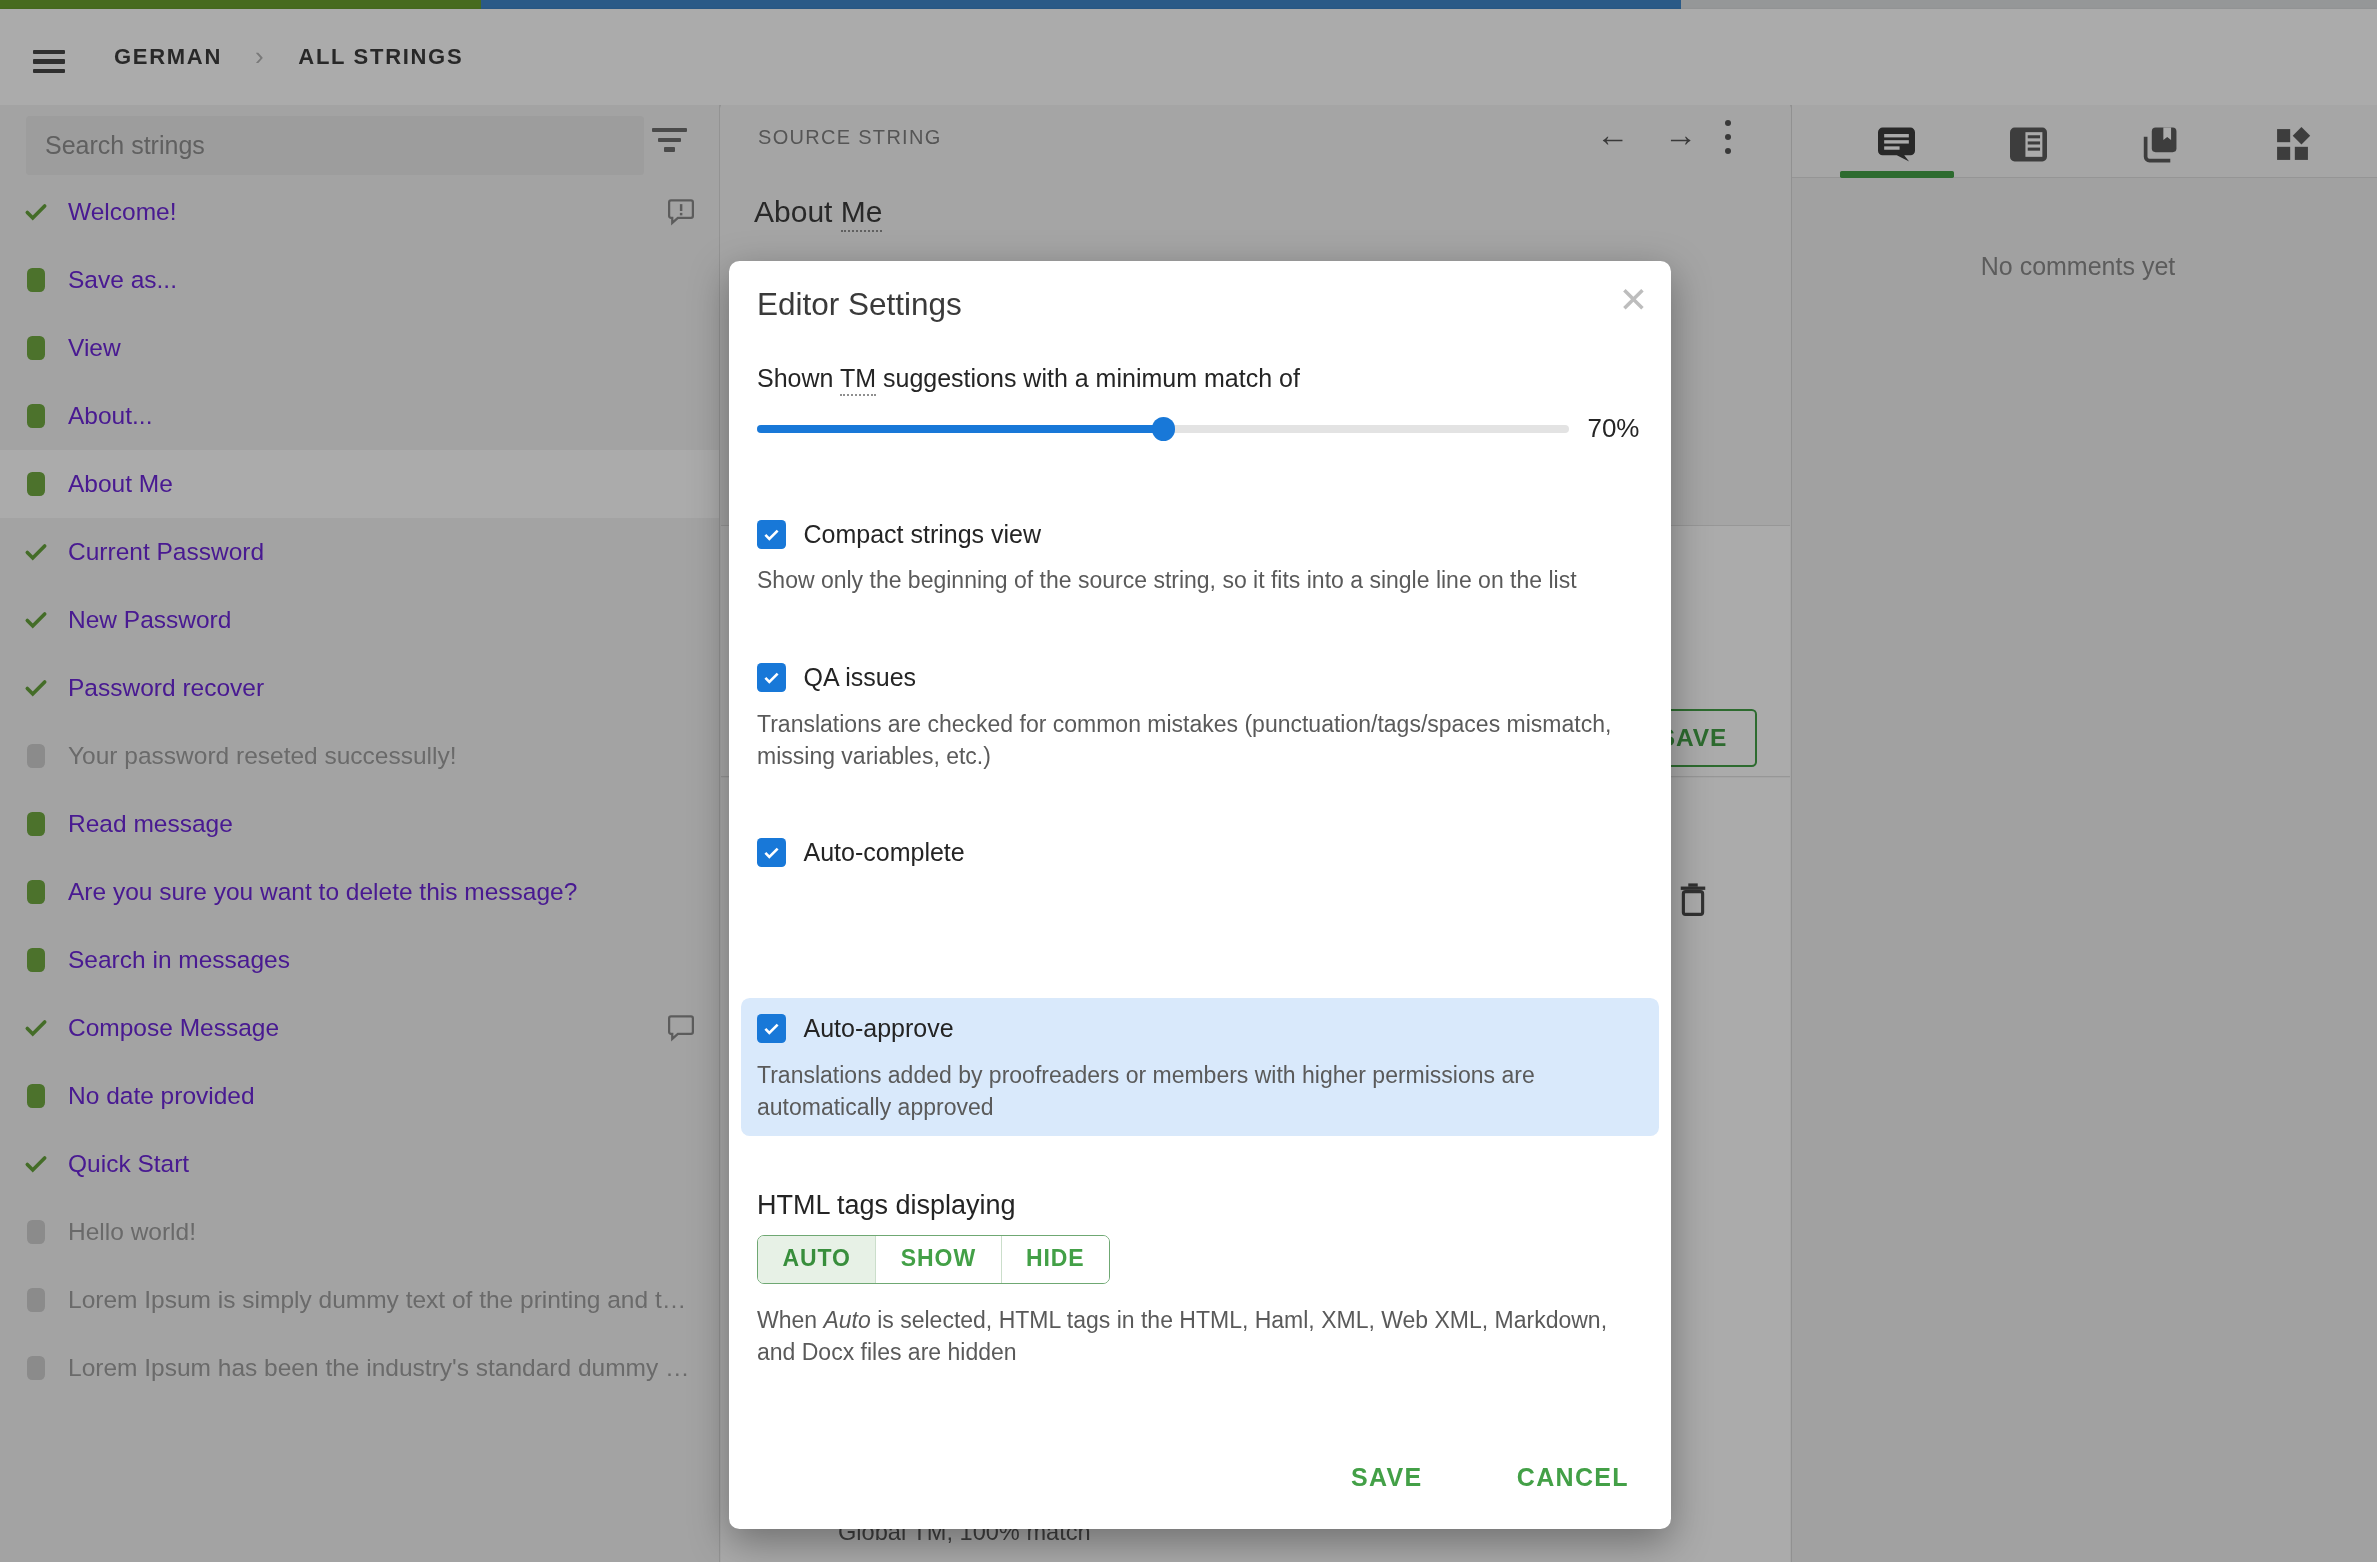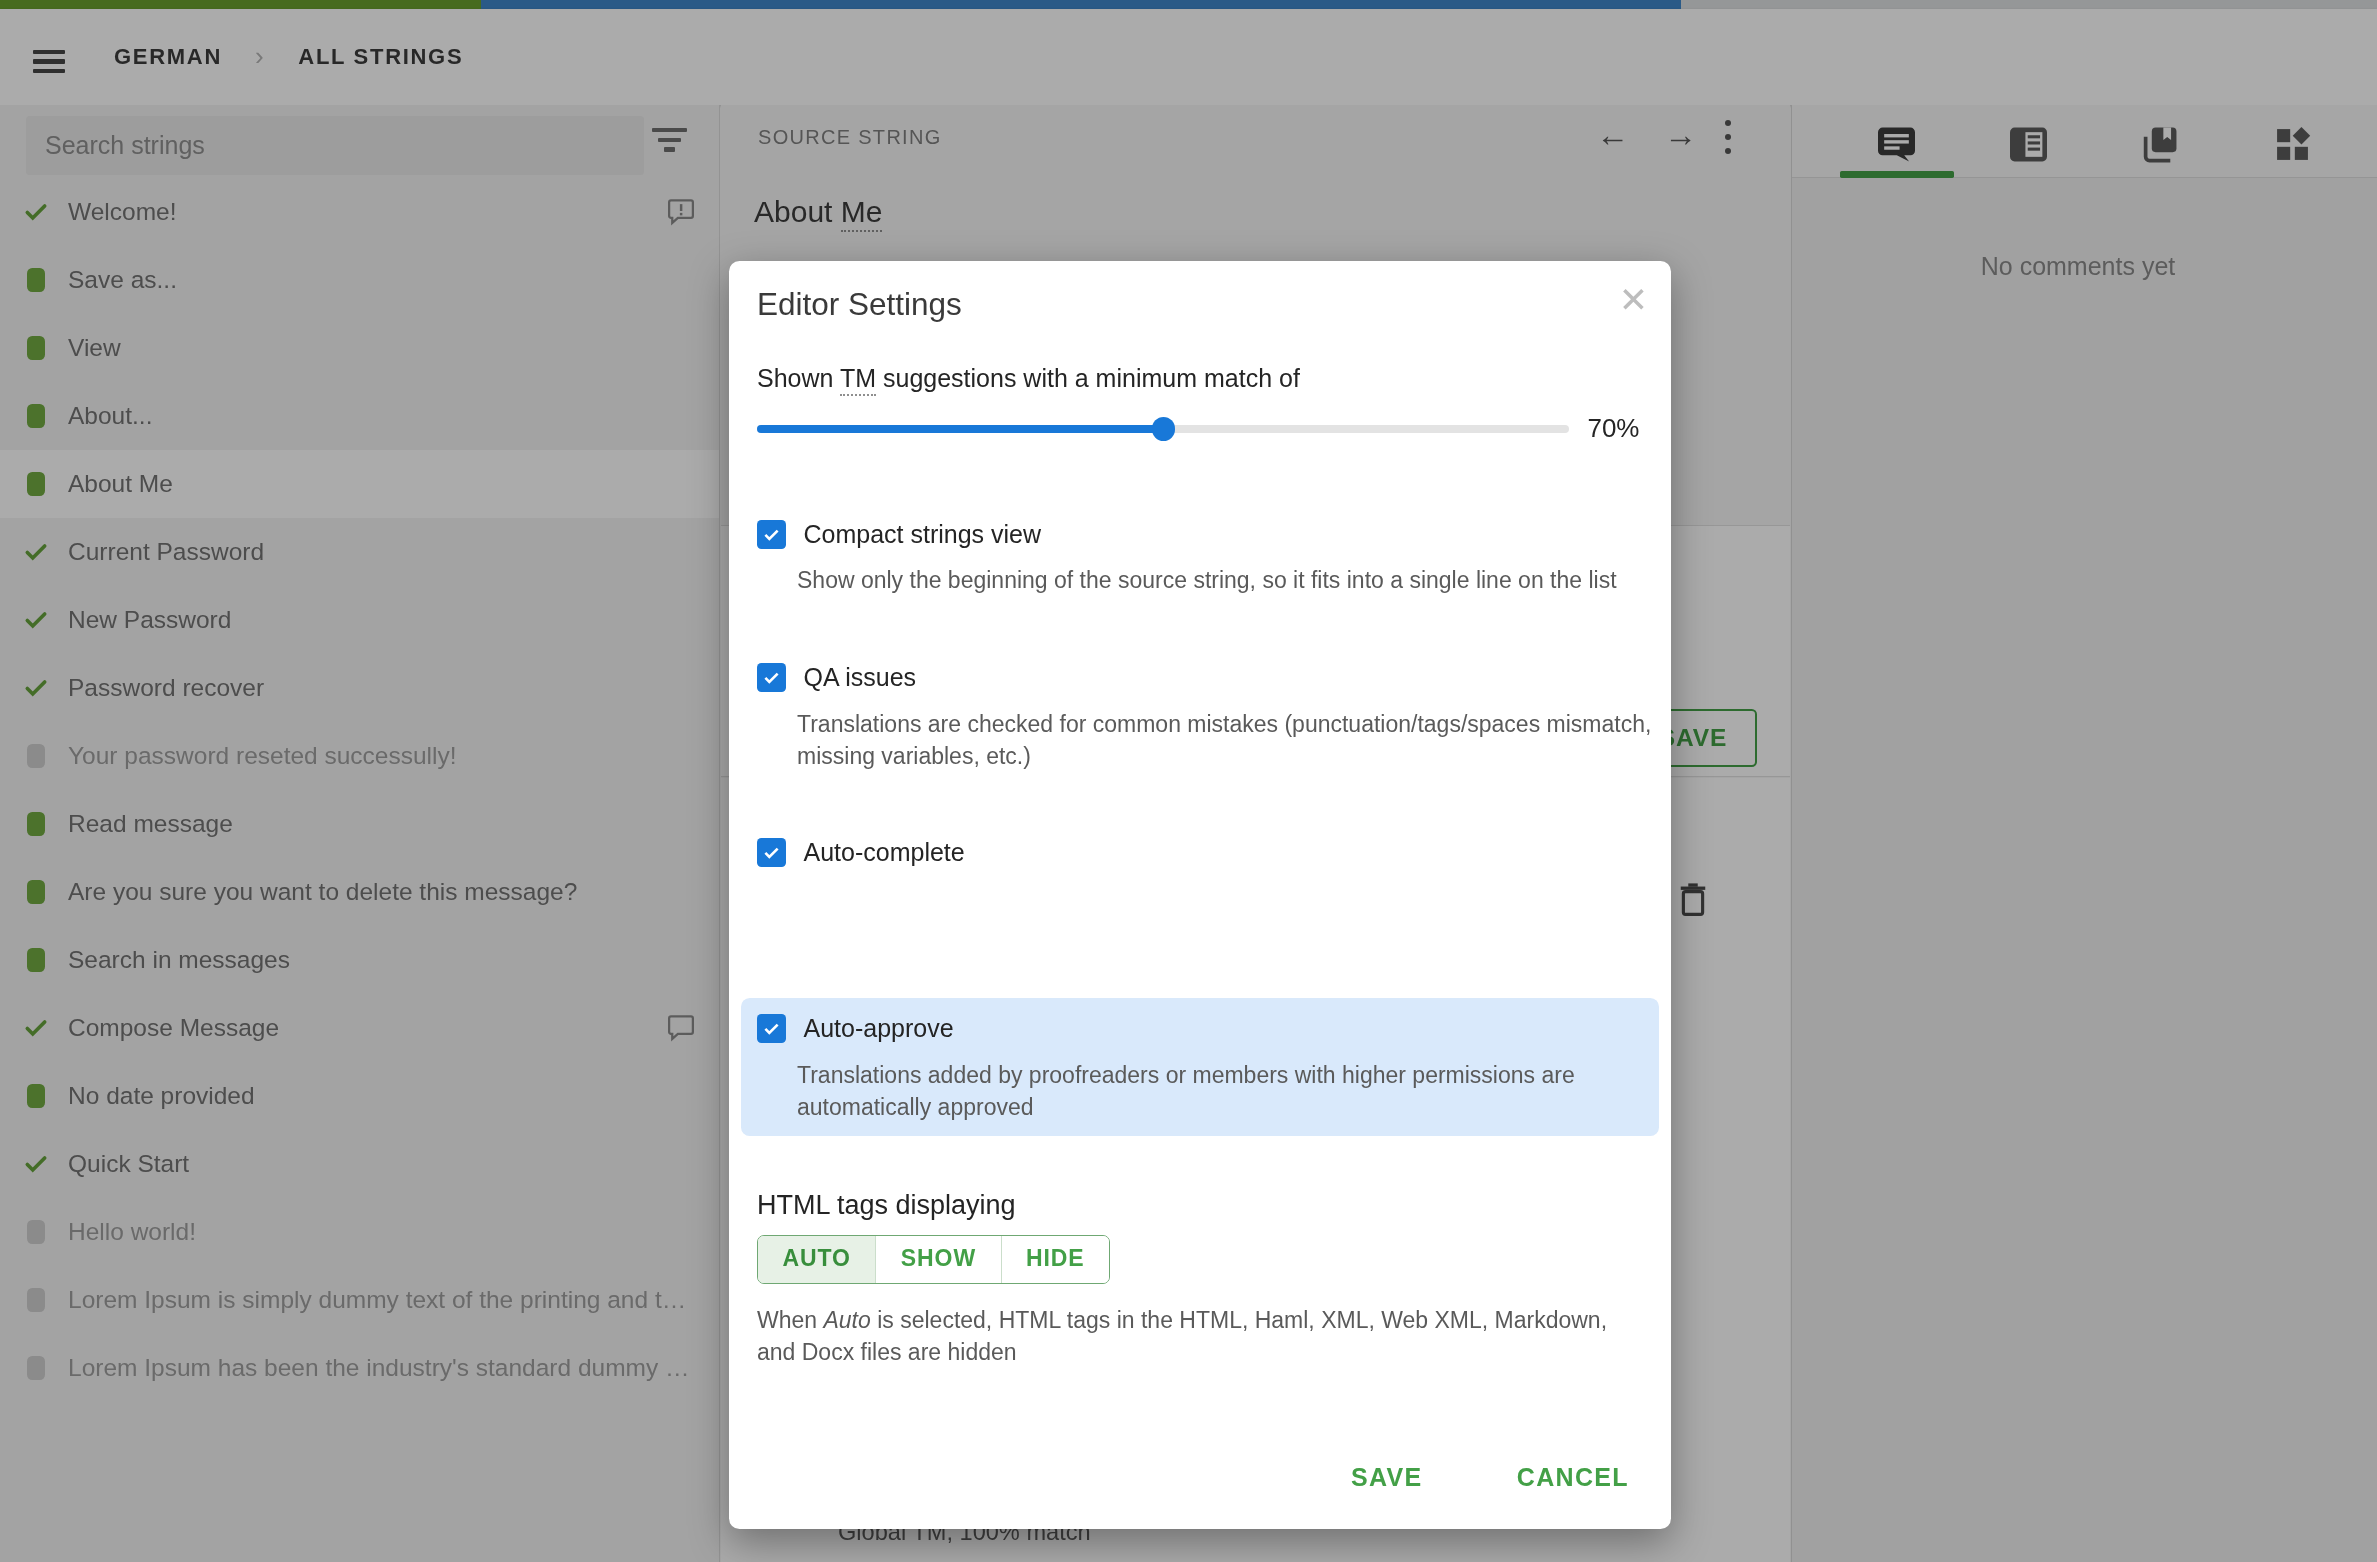--- a/index.html
+++ b/index.html
@@ -30,21 +30,21 @@
   .search-wrap input { width:100%; height:100%; border:none; outline:none; background:transparent;
                        font-family:inherit; font-size:25px; color:#555; padding:0 19px; }
   .search-wrap input::placeholder { color:#8f8f8f; }
   .filter-ic { position:absolute; left:651px; top:23px; width:37px; height:31.5px; cursor:pointer; }
   .filter-ic div { background:#6f6f6f; height:4.4px; border-radius:0.9px; margin:0 auto 5.2px; }
   .f1{width:35px;} .f2{width:23px;} .f3{width:10.5px;}
   .string-list { position:absolute; top:73px; left:0; right:0; bottom:0; }
   .srow { height:68px; display:flex; align-items:center; padding:0 23px; cursor:pointer; }
   .srow.selected { background:#ffffff; }
   .srow .st-ic { width:26px; margin-right:19px; flex:none; display:flex; align-items:center; justify-content:center; }
-  .srow .lbl { font-size:24.5px; color:#737373; white-space:nowrap; overflow:hidden; text-overflow:ellipsis; }
+  .srow .lbl { font-size:24.5px; color:#6d28d9; white-space:nowrap; overflow:hidden; text-overflow:ellipsis; }
   .srow.untranslated .lbl { color:#9e9e9e; }
   .sq { width:17.5px; height:23.6px; border-radius:5.2px; background:#72ab42; }
   .srow.untranslated .sq { background:#cfcfcf; }
   .right-ic { margin-left:auto; flex:none; }
 
   
   .main { position:absolute; top:105px; left:721px; width:1069px; height:1457px; background:#f7f7f7; z-index:1; }
   .main .trans-band { position:absolute; top:420px; left:0; right:0; height:252px; background:#ffffff;
                       border-top:0.9px solid #e2e2e2; border-bottom:0.9px solid #e2e2e2; }
   .main .tm-band { position:absolute; top:673px; left:0; right:0; bottom:0; background:#ffffff; }
@@ -79,21 +79,21 @@
   .m-close { position:absolute; right:23px; top:21px; font-size:35px; color:#bdbdbd; cursor:pointer; line-height:1; }
   .m-tmline { position:absolute; left:28px; top:103px; font-size:25px; color:#252525; }
   .m-slider { position:absolute; left:28px; top:150px; width:812px; height:35px; cursor:pointer; }
   .sl-track { position:absolute; top:14px; left:0; right:0; height:7.9px; border-radius:4.4px; background:#e3e3e3; }
   .sl-fill { position:absolute; top:14px; left:0; width:50%; height:7.9px; border-radius:4.4px; background:#1878d8; }
   .sl-thumb { position:absolute; top:6.1px; left:calc(50% - 11.4px); width:23.6px; height:23.6px; border-radius:50%; background:#1878d8; }
   .m-slider-val { position:absolute; right:31.5px; top:152px; font-size:26px; color:#252525; }
   .cb-row { position:absolute; left:28px; display:flex; align-items:center; gap:17.5px; cursor:pointer; }
   .cb-box { width:29px; height:29px; border-radius:4.4px; background:#1878d8; display:flex; align-items:center; justify-content:center; flex:none; }
   .cb-label { font-size:25px; color:#242424; }
-  .cb-desc { position:absolute; left:28px; font-size:23px; line-height:1.38; color:#5a5a5a;margin-left:40px; }
+  .cb-desc { position:absolute; left:28px; font-size:23px; line-height:1.38; color:#5a5a5a; }
   .row-1 { top:259px; } .desc-1 { top:304px; width:883px; }
   .row-2 { top:402px; } .desc-2 { top:448px; width:875px; }
   .row-3 { top:577px; } .desc-3 { top:623px; width:886px; }
   .hl-card { position:absolute; left:12.2px; right:12.2px; top:737px; height:138px; background:#d9e9fb; border-radius:8.7px; }
   .row-4 { top:753px; } .desc-4 { top:799px; width:813px; }
   .m-heading { position:absolute; left:28px; top:929px; font-size:27px; color:#242424; }
   .segmented { position:absolute; left:28px; top:974px; height:49px; display:flex; border:1.7px solid #6fa873; border-radius:7px; overflow:hidden; }
   .seg { padding:0 24.5px; line-height:45px; font-size:23px; font-weight:700; letter-spacing:0.9px; color:#43a047;
          background:#ffffff; border-left:0.9px solid #cbdecb; cursor:pointer; }
   .seg:first-child { border-left:none; }

